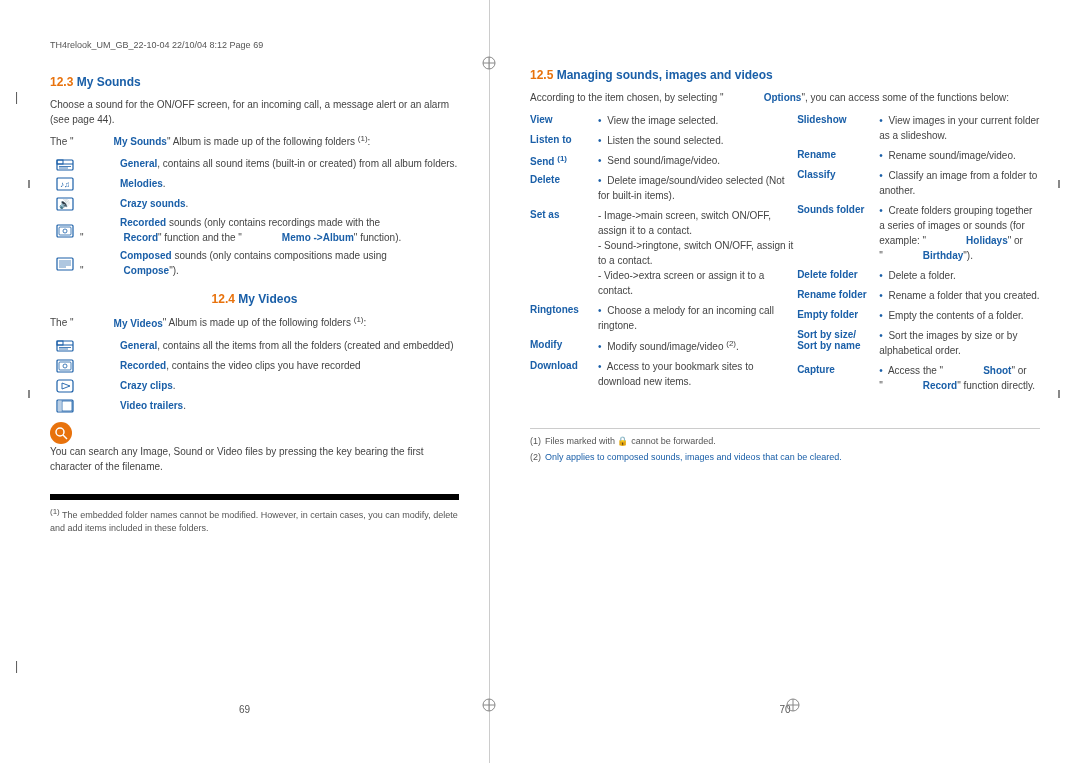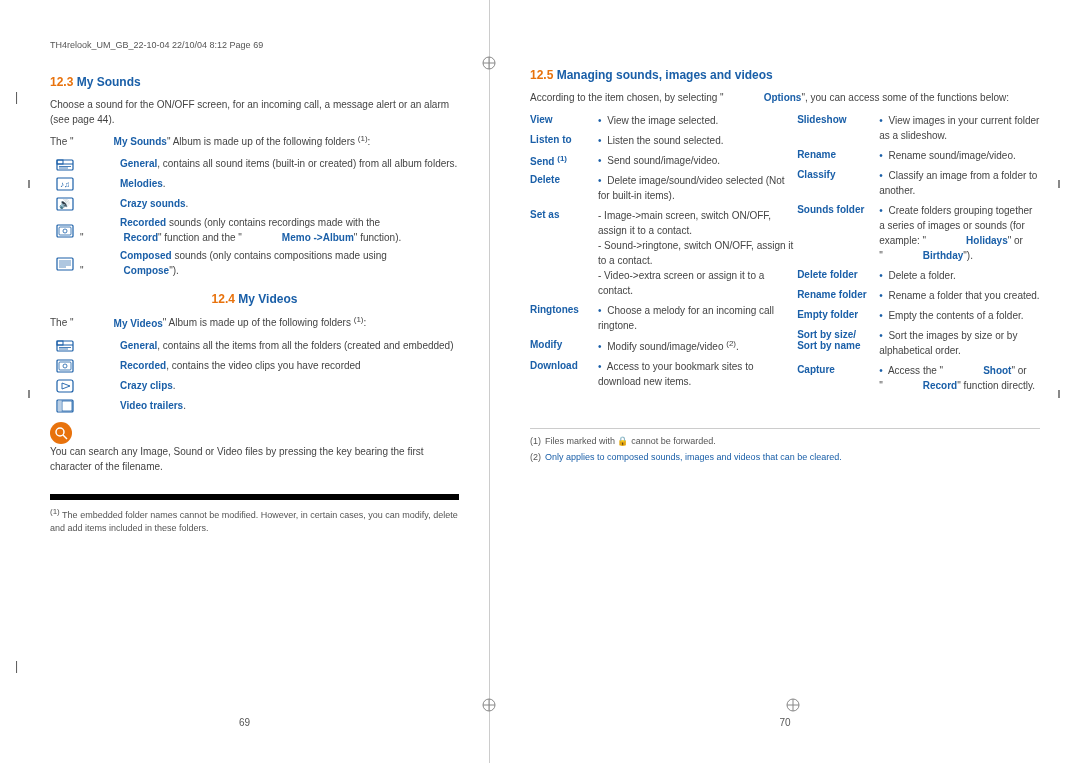--- a/index.html
+++ b/index.html
@@ -88,21 +88,21 @@
 
     .item-text {
       font-size: 10px;
       color: #444;
       line-height: 1.5;
     }
 
     
     .page-number {
       position: absolute;
-      bottom: 35px;
+      bottom: 48px;
       font-size: 10px;
       color: #555;
       left: 50%;
       transform: translateX(-50%);
     }
 
     
     .margin-mark-left {
       position: absolute;
       left: 15px;

